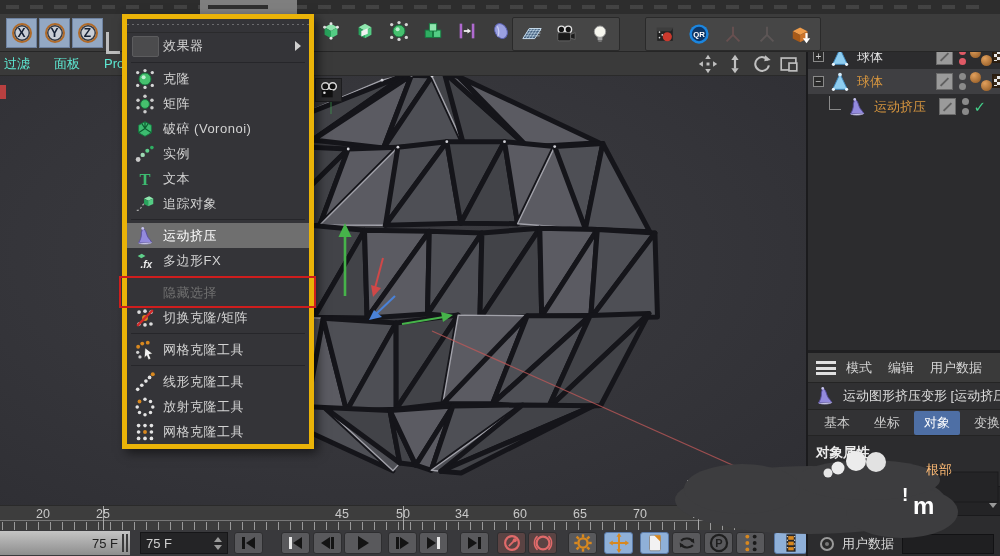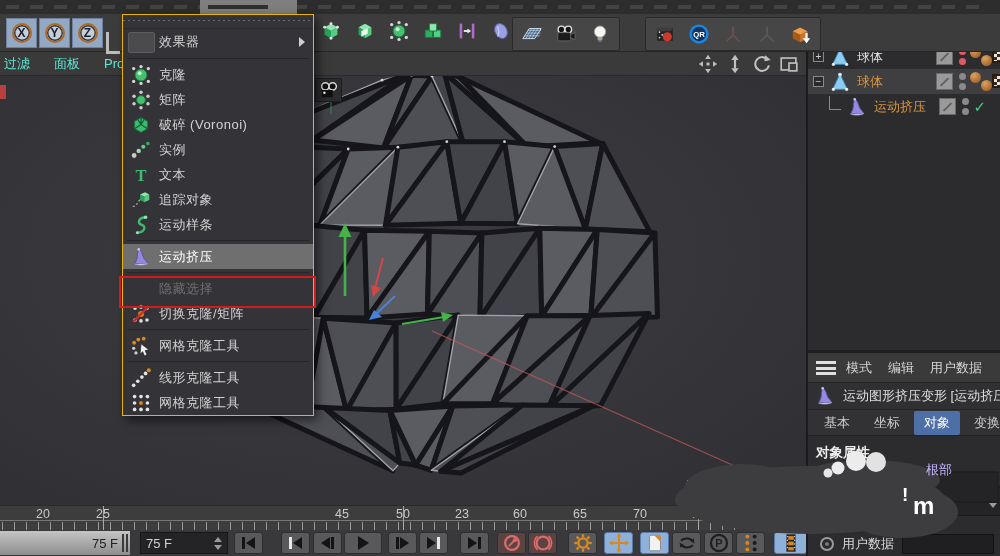--- a/index.html
+++ b/index.html
@@ -41,21 +41,21 @@
   #vp-nav{position:absolute;right:8px;top:1px;display:flex;gap:7px;align-items:center;}
   .vp-nav-icon{width:20px;height:20px;opacity:.9;}
   #vp-canvas{position:absolute;left:0;top:0;}
   #vp-camera-chip{position:absolute;left:315px;top:26px;width:27px;height:24px;background:#2c2c2e;
       border:1px solid #1d1d1f;display:flex;align-items:center;justify-content:center;}
   #vp-red-fragment{position:absolute;left:0;top:33px;width:6px;height:14px;background:#b84040;}
   #grid-label{position:absolute;left:686px;top:426px;color:#c6c6c6;font-size:12.5px;white-space:nowrap;}
 
   
   #dropdown{position:absolute;left:122px;top:14px;width:192px;background:#343438;
-      border:1px solid #eab308;box-shadow:4px 4px 10px rgba(0,0,0,.55);z-index:30;}
+      border:5px solid #eab308;box-shadow:4px 4px 10px rgba(0,0,0,.55);z-index:30;}
   #dd-tearoff{height:14px;border-bottom:1px solid #2a2a2c;
       background:repeating-linear-gradient(90deg,#6a6a6e 0 2px,transparent 2px 5px) ;
       background-size:100% 2px;background-position:0 4px;background-repeat:repeat-x;
       box-shadow:inset 0 -5px 0 #343438, inset 0 5px 0 #343438;}
   .dd-item{height:25px;display:flex;align-items:center;cursor:default;position:relative;}
   .dd-item.first{height:26px;}
   .dd-item .dd-ic{width:36px;display:flex;align-items:center;justify-content:center;flex:none;}
   .dd-item .dd-label{color:#d2d2d2;letter-spacing:.5px;white-space:nowrap;}
   .dd-item.hl{background:#6f6f6f;}
   .dd-item.hl .dd-label{color:#fff;}
@@ -117,21 +117,21 @@
   .spin .dn{border-top:5px solid #9a9a9a;}
   #scan-row{position:absolute;left:0;top:518px;width:100%;height:24px;display:flex;align-items:center;}
   .radio{width:14px;height:14px;border-radius:50%;border:2px solid #9a9a9a;background:#2a2a2a;
       margin-left:12px;flex:none;position:relative;}
   .radio::after{content:"";position:absolute;left:3px;top:3px;width:4px;height:4px;border-radius:50%;background:#777;}
   #scan-row .lbl{margin-left:8px;color:#d8d8d8;white-space:nowrap;}
   #scan-row .field{margin-left:8px;width:92px;height:20px;background:#1f1f21;border:1px solid #121214;}
 
   
   #blob-group{position:absolute;left:0;top:0;width:1000px;height:556px;pointer-events:none;z-index:15;}
-  .frag{position:absolute;color:#c4b5fd;z-index:16;}
+  .frag{position:absolute;color:#fdba74;z-index:16;}
 
   
   #ruler{position:absolute;left:0;top:505px;width:806px;height:25px;background:#3d3d3d;
       border-top:1px solid #2a2a2a;z-index:1;}
   #ruler-line{position:absolute;left:0;top:14px;width:752px;border-top:1px solid #777;}
   #ruler-ticks{position:absolute;left:2px;top:16px;width:750px;height:8px;
       background:repeating-linear-gradient(90deg,#9a9a9a 0 1px,transparent 1px 12px);}
   .ruler-num{position:absolute;top:1px;transform:translateX(-50%);color:#c9c9c9;font-size:12.5px;}
   .ruler-major{position:absolute;top:0;width:1px;height:24px;background:#aaa;}
   #zero-field{position:absolute;left:757px;top:0;width:46px;height:25px;background:#1d1d1f;
@@ -550,21 +550,21 @@
   </div>
 
   <div id="ruler">
     <div id="ruler-line"></div>
     <div id="ruler-ticks"></div>
     <div id="zero-field">0 F</div>
   <span class="ruler-num" style="left: 43px;">20</span>
       <span class="ruler-num" style="left: 103px;">25</span>
       <span class="ruler-num" style="left: 342px;">45</span>
       <span class="ruler-num" style="left: 403px;">50</span>
-      <span class="ruler-num" style="left: 462px;">23</span>
+      <span class="ruler-num" style="left: 462px;">34</span>
       <span class="ruler-num" style="left: 520px;">60</span>
       <span class="ruler-num" style="left: 580px;">65</span>
       <span class="ruler-num" style="left: 640px;">70</span>
       <span class="ruler-num" style="left: 698px;">75</span>
       <span class="ruler-major" style="left: 103px;"></span>
       <span class="ruler-major" style="left: 403px;"></span>
       <span class="ruler-major" style="left: 698px;"></span>
     </div>
 
   <div id="playbar">
@@ -797,40 +797,39 @@
         <span class="dd-ic">
           <svg viewBox="0 0 24 24" width="22" height="22">
             <path d="M3 19 C8 19 8 13 11.5 11.5" stroke="#a8a8a8" stroke-width="1.4" fill="none" stroke-dasharray="2.2 2.2"></path>
             <polygon points="11,6 16.5,3.5 21,6 15.5,8.5" fill="#8fe6ae"></polygon>
             <polygon points="11,6 15.5,8.5 15.5,14.5 11,12" fill="#28a35c"></polygon>
             <polygon points="21,6 15.5,8.5 15.5,14.5 21,12" fill="#54cc84"></polygon>
           </svg>
         </span>
         <span class="dd-label">追踪对象</span>
       </div>
-      <div class="dd-item">
-        <span class="dd-ic">
-          <svg viewBox="0 0 24 24" width="22" height="22">
-            <path d="M16.5 3.5 C8 4.5 8.5 11 13 12 C17.5 13 16.5 19.5 8.5 20.5" stroke="#3dbb70" stroke-width="2.6" fill="none" stroke-linecap="round"></path>
-            <circle cx="17" cy="3.6" r="1.9" fill="#8fe6ae"></circle>
-            <circle cx="8" cy="20.4" r="1.6" fill="#8fe6ae"></circle>
-          </svg>
-        </span>
-        <span class="dd-label">运动样条</span>
-      </div>
       <div class="dd-sep"></div>
       <div class="dd-item hl">
         <span class="dd-ic">
           <svg viewBox="0 0 24 24" width="22" height="22">
             <path d="M9.5 3.5 C14.5 6 12.5 11 17 15.5 L19.5 19 L5 19.5 C6.5 17 8.5 13 8 8.5 Z" fill="#938add" stroke="#554c9e" stroke-width="1"></path>
             <path d="M5 19.5 C9 21.5 17 21 19.5 19" fill="#e6e6f2" stroke="#9a96c8"></path>
             <circle cx="9.5" cy="3.8" r="1.5" fill="#c6c2ee"></circle>
           </svg>
         </span>
         <span class="dd-label">运动挤压</span>
+      </div>
+      <div class="dd-item">
+        <span class="dd-ic">
+          <svg viewBox="0 0 24 24" width="22" height="22">
+            <polygon points="4,6.5 8.5,4 12.5,6.5 8,9" fill="#5fd08a"></polygon>
+            <text x="7" y="20" font-size="11" font-style="italic" font-weight="bold" fill="#ececec" font-family="Liberation Sans,sans-serif">.fx</text>
+          </svg>
+        </span>
+        <span class="dd-label">多边形FX</span>
       </div>
       <div class="dd-sep"></div>
       <div class="dd-item dis">
         <span class="dd-ic"></span>
         <span class="dd-label">隐藏选择</span>
       </div>
       <div class="dd-item">
         <span class="dd-ic">
           <svg viewBox="0 0 24 24" width="22" height="22">
             <g fill="#dcdcdc">
@@ -872,20 +871,37 @@
             <g fill="#e4e4e4">
               <circle cx="4" cy="20" r="2"></circle>
               <circle cx="8.5" cy="15.5" r="2"></circle>
               <circle cx="13" cy="11" r="2"></circle>
               <circle cx="17" cy="7" r="2"></circle>
             </g>
             <circle cx="20.5" cy="3.5" r="2.2" fill="#d8881f"></circle>
           </svg>
         </span>
         <span class="dd-label">线形克隆工具</span>
+      </div>
+      <div class="dd-item">
+        <span class="dd-ic">
+          <svg viewBox="0 0 24 24" width="22" height="22">
+            <g fill="#e4e4e4">
+              <circle cx="12" cy="3.5" r="1.9"></circle>
+              <circle cx="18" cy="6" r="1.9"></circle>
+              <circle cx="20.5" cy="12" r="1.9"></circle>
+              <circle cx="18" cy="18" r="1.9"></circle>
+              <circle cx="12" cy="20.5" r="1.9"></circle>
+              <circle cx="6" cy="18" r="1.9"></circle>
+              <circle cx="3.5" cy="12" r="1.9"></circle>
+            </g>
+            <circle cx="6" cy="6" r="2.1" fill="#d8881f"></circle>
+          </svg>
+        </span>
+        <span class="dd-label">放射克隆工具</span>
       </div>
       <div class="dd-item">
         <span class="dd-ic">
           <svg viewBox="0 0 24 24" width="22" height="22">
             <g fill="#e4e4e4">
               <circle cx="5" cy="5" r="2"></circle>
               <circle cx="12" cy="5" r="2"></circle>
               <circle cx="19" cy="5" r="2"></circle>
               <circle cx="5" cy="12" r="2"></circle>
               <circle cx="19" cy="12" r="2"></circle>

